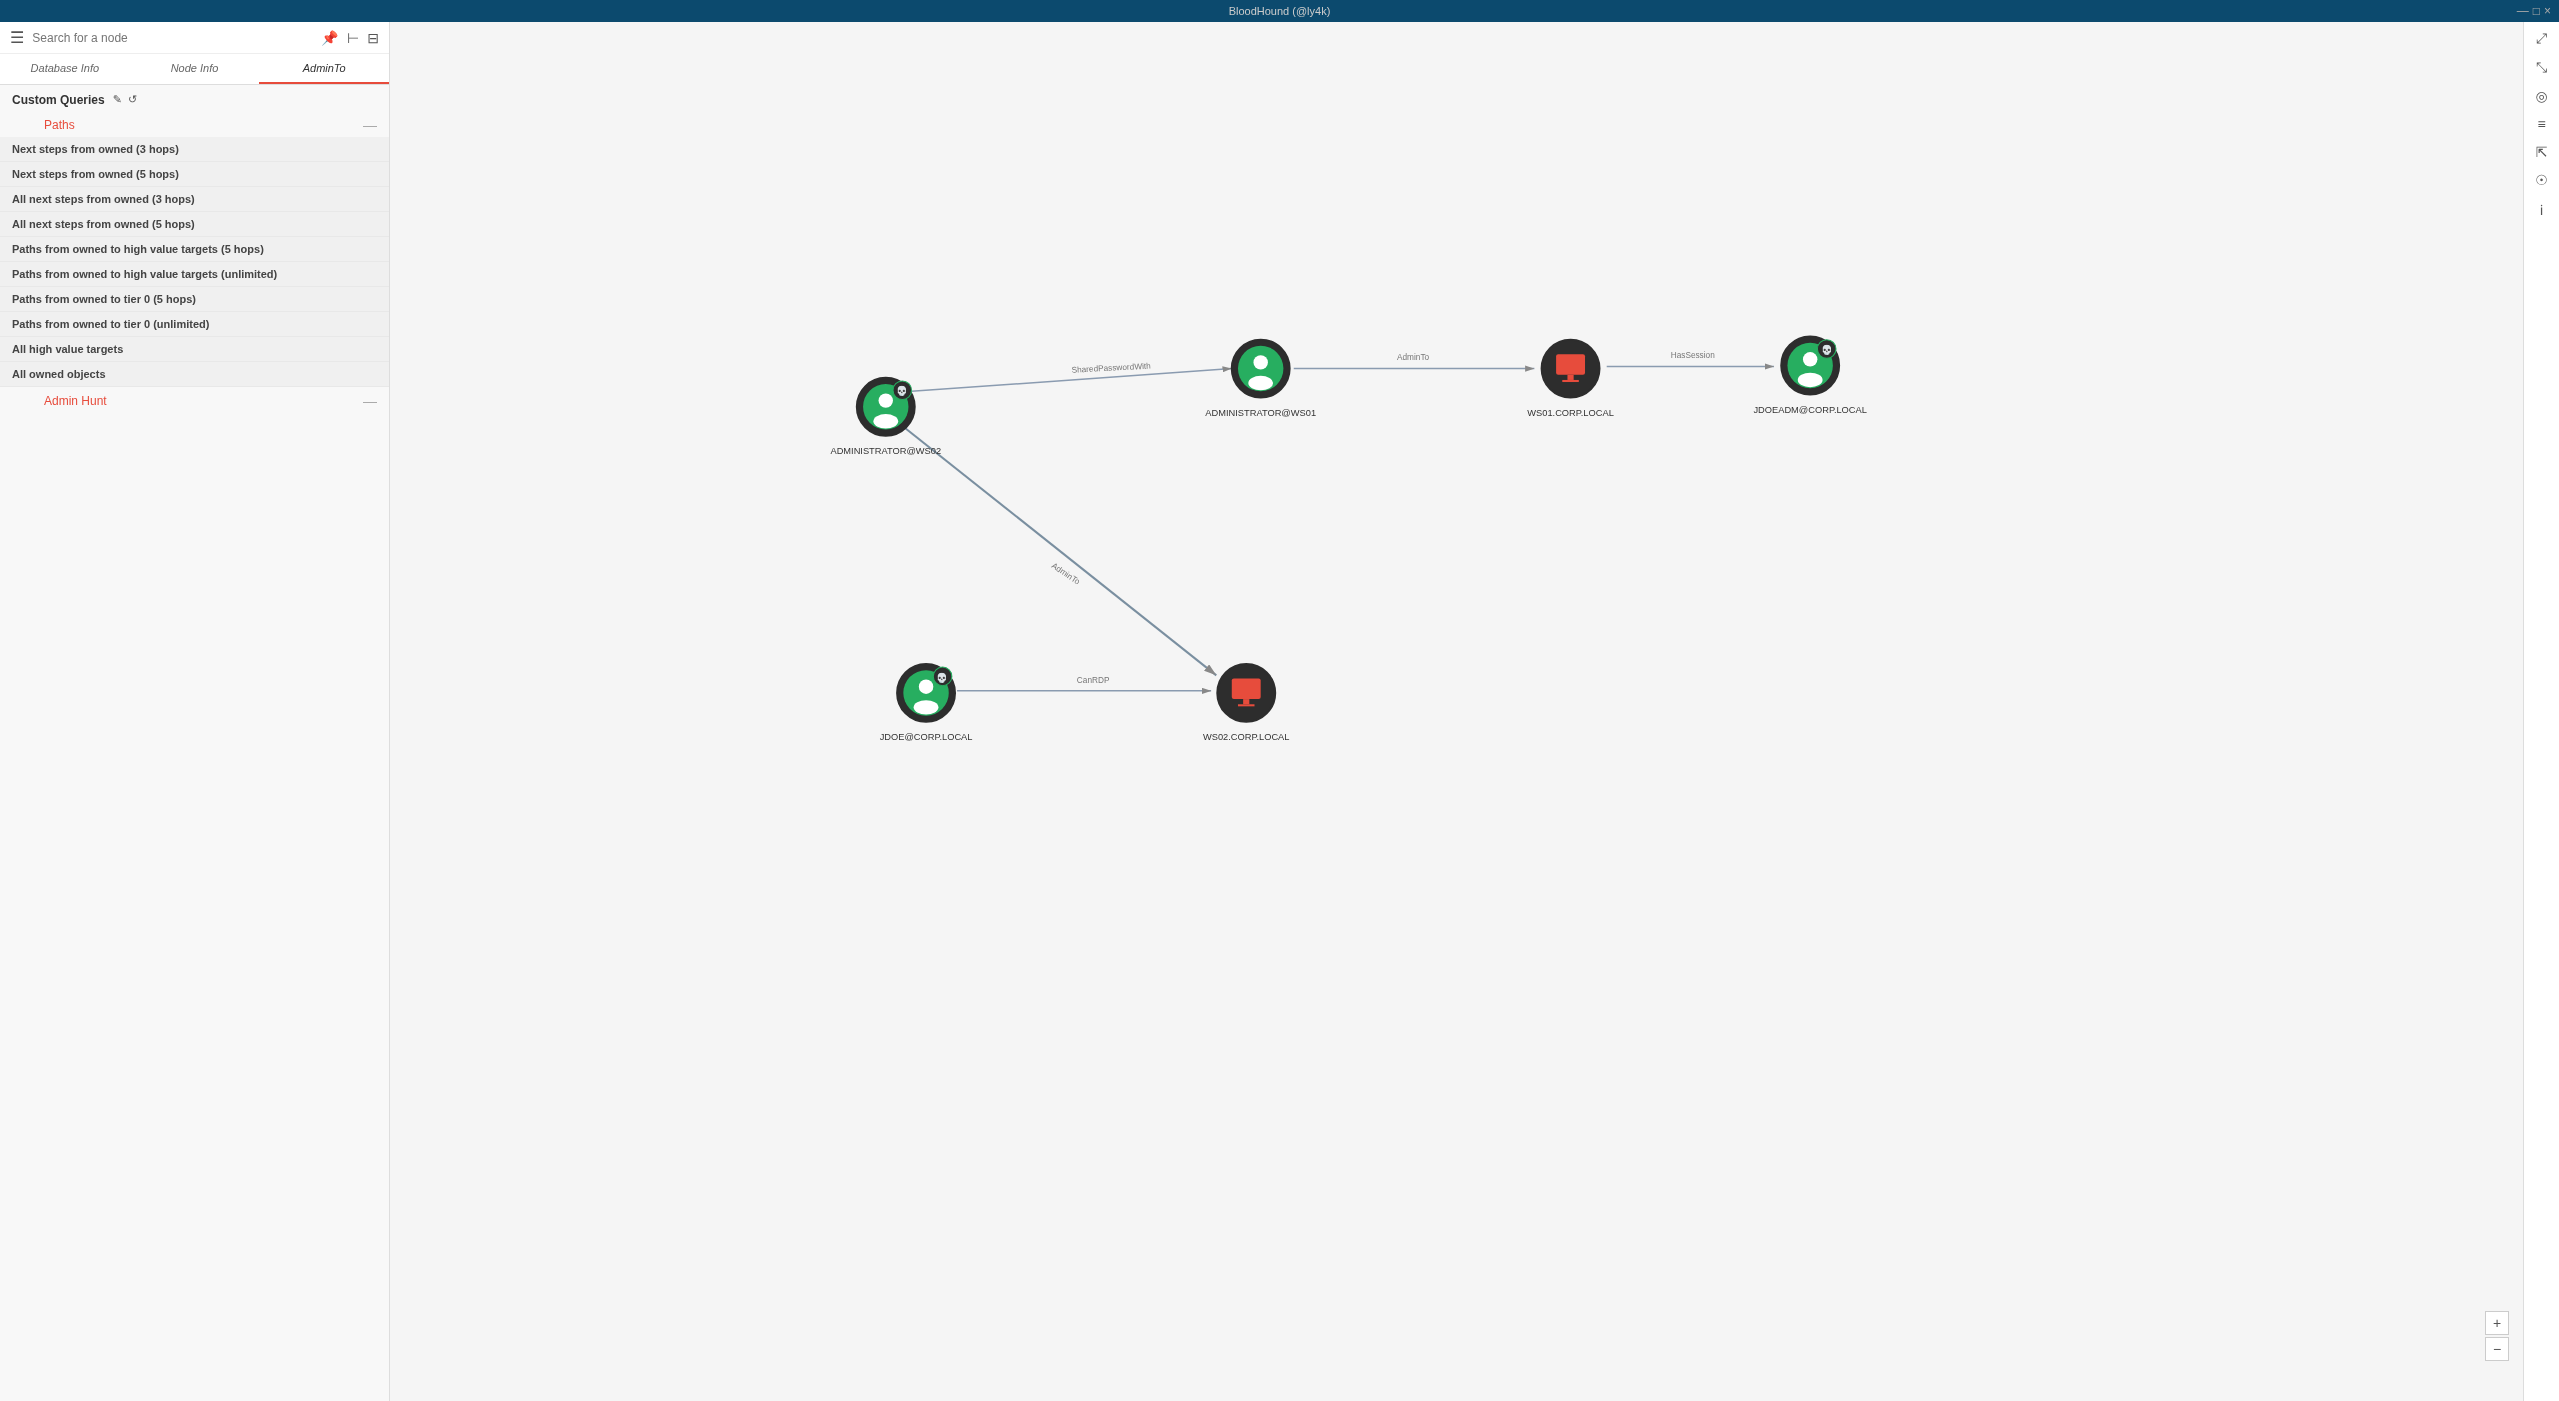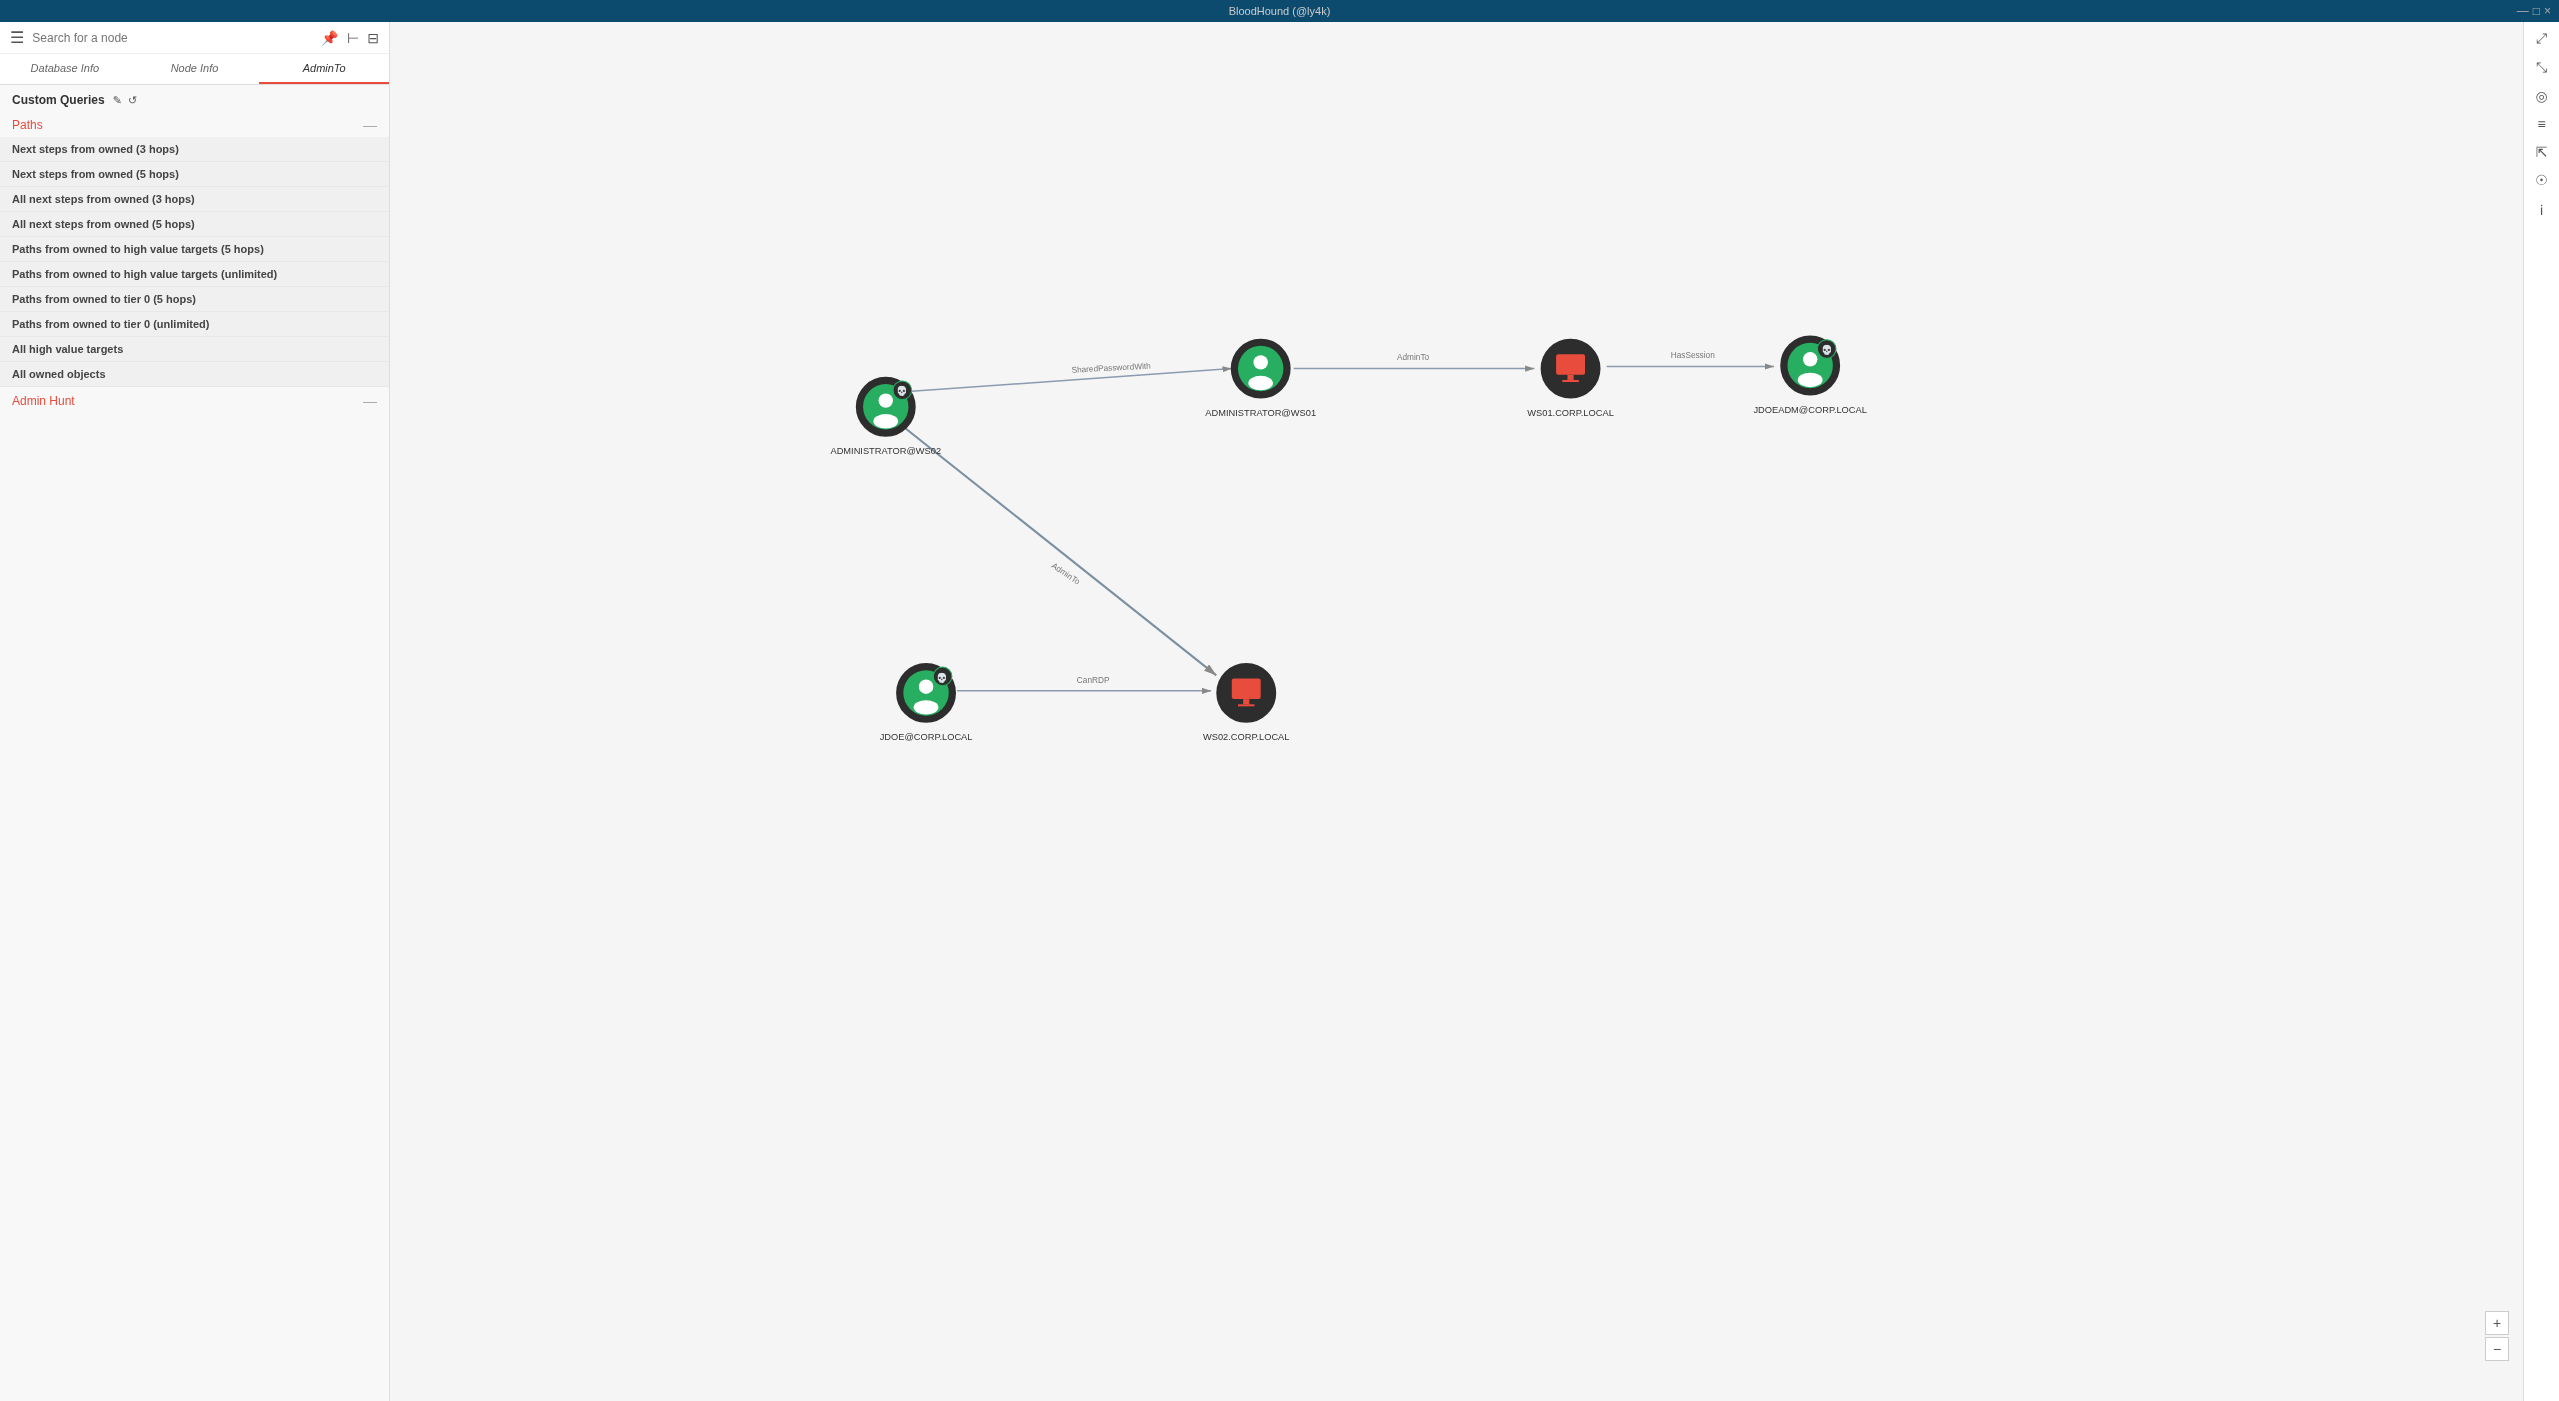--- a/index.html
+++ b/index.html
@@ -106,20 +106,21 @@
       background: #f8f8f8;
     }
     .sidebar-content::-webkit-scrollbar { width: 4px; }
     .sidebar-content::-webkit-scrollbar-thumb { background: #ccc; }
 
     .section-header {
       display: flex;
       align-items: center;
       justify-content: space-between;
       padding: 6px 12px 4px 12px;
+      margin-left: 32px;
     }
     .section-title {
       font-size: 12px;
       color: #e74c3c;
       font-weight: 500;
     }
     .section-collapse {
       color: #aaa;
       font-size: 14px;
       cursor: pointer;
@@ -131,21 +132,20 @@
       color: #444;
       cursor: pointer;
       background: #f0f0f0;
       border-bottom: 1px solid #e8e8e8;
       font-weight: bold;
     }
 
     .custom-queries-header {
       padding: 8px 12px 4px 12px;
       display: flex;
-      align-items: center;
       gap: 4px;
     }
     .custom-queries-title {
       font-size: 12px;
       font-weight: 600;
       color: #333;
     }
 
     
     .right-panel {

